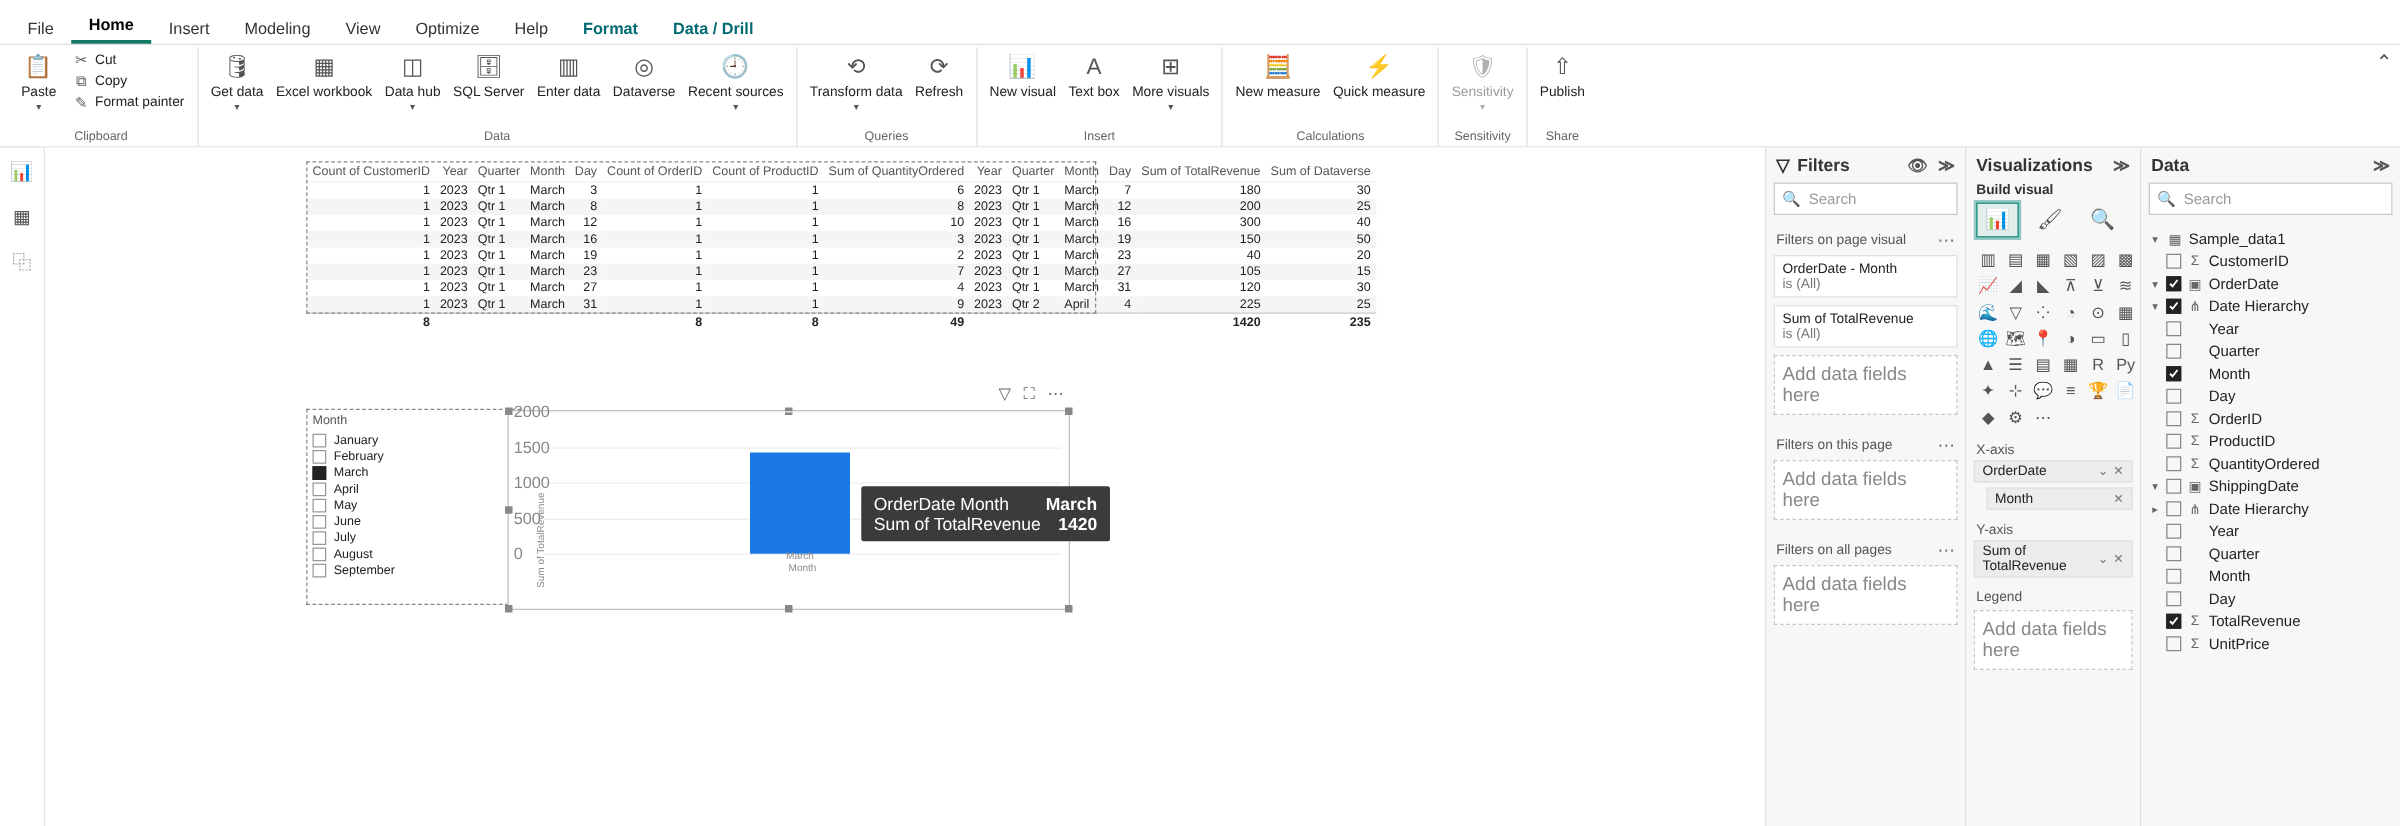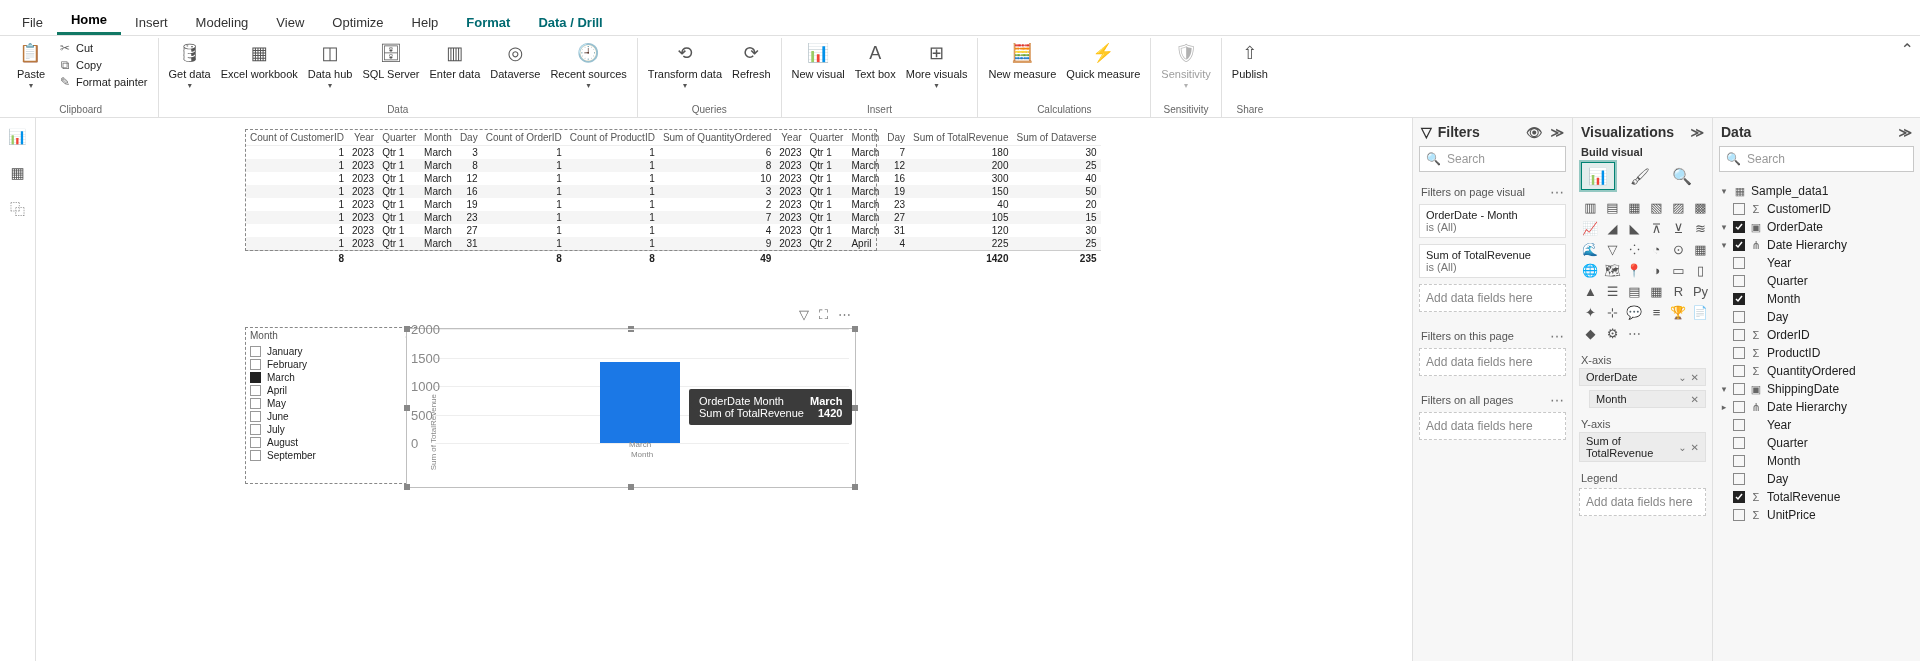--- a/index.html
+++ b/index.html
@@ -281,21 +281,21 @@
     position: absolute;
     bottom: 10px;
     font-size: 8px;
     color: #888;
     transform: translateX(-50%);
   }
   .chart-tooltip {
     position: absolute;
     background: var(--tooltip-bg);
     color: #fff;
-    font-size: 11px;
+    font-size: 14px;
     padding: 6px 10px;
     border-radius: 2px;
     white-space: nowrap;
   }
   .chart-tooltip .trow { display: flex; gap: 14px; justify-content: space-between; }
   .chart-tooltip .trow span:last-child { font-weight: 600; }
   .chart-tooltip::before {
     content: "";
     position: absolute;
     left: -6px;
@@ -372,21 +372,21 @@
     padding: 4px 6px;
     font-size: 11px;
     cursor: pointer;
   }
   .filter-card .fc-sub { color: #777; }
   .drop-zone {
     margin: 2px 6px 10px;
     background: #fff;
     border: 1px dashed var(--border-dark);
     padding: 6px;
-    font-size: 12px;
+    font-size: 15px;
     color: #888;
     text-align: left;
   }
   .build-label {
     font-size: 11px;
     font-weight: 600;
     color: #333;
     padding: 0 8px 4px;
   }
   .build-tabs {

